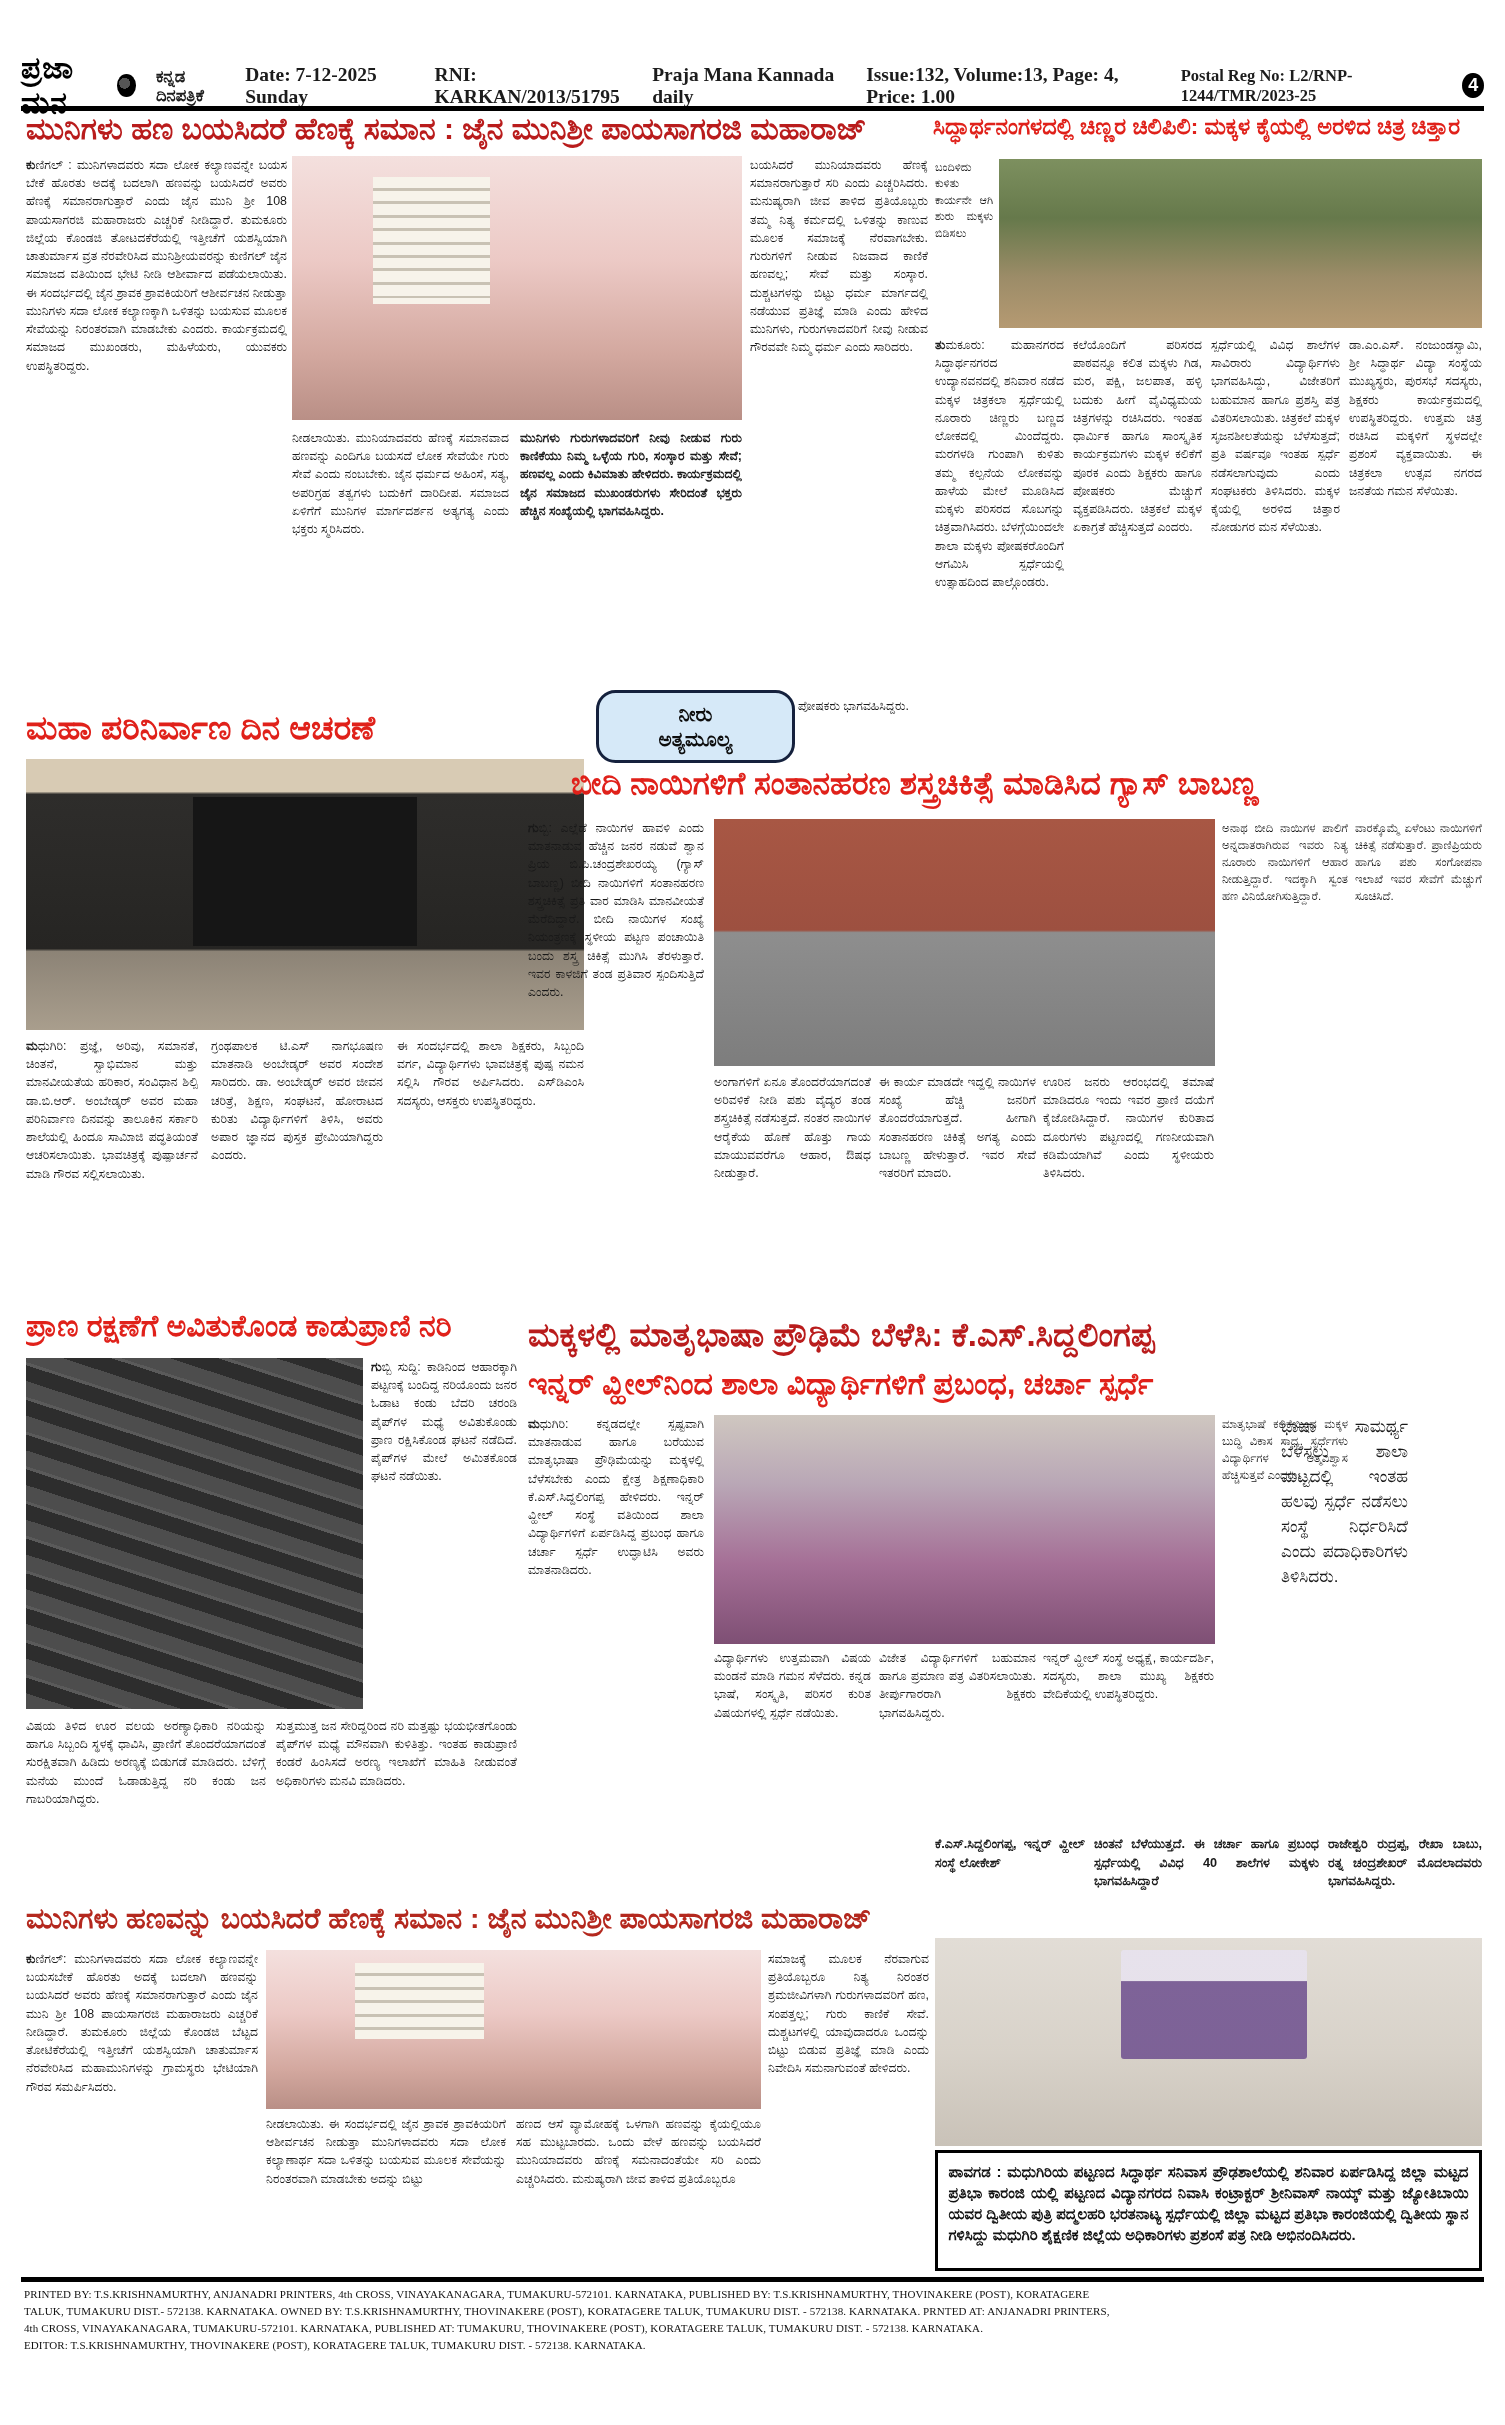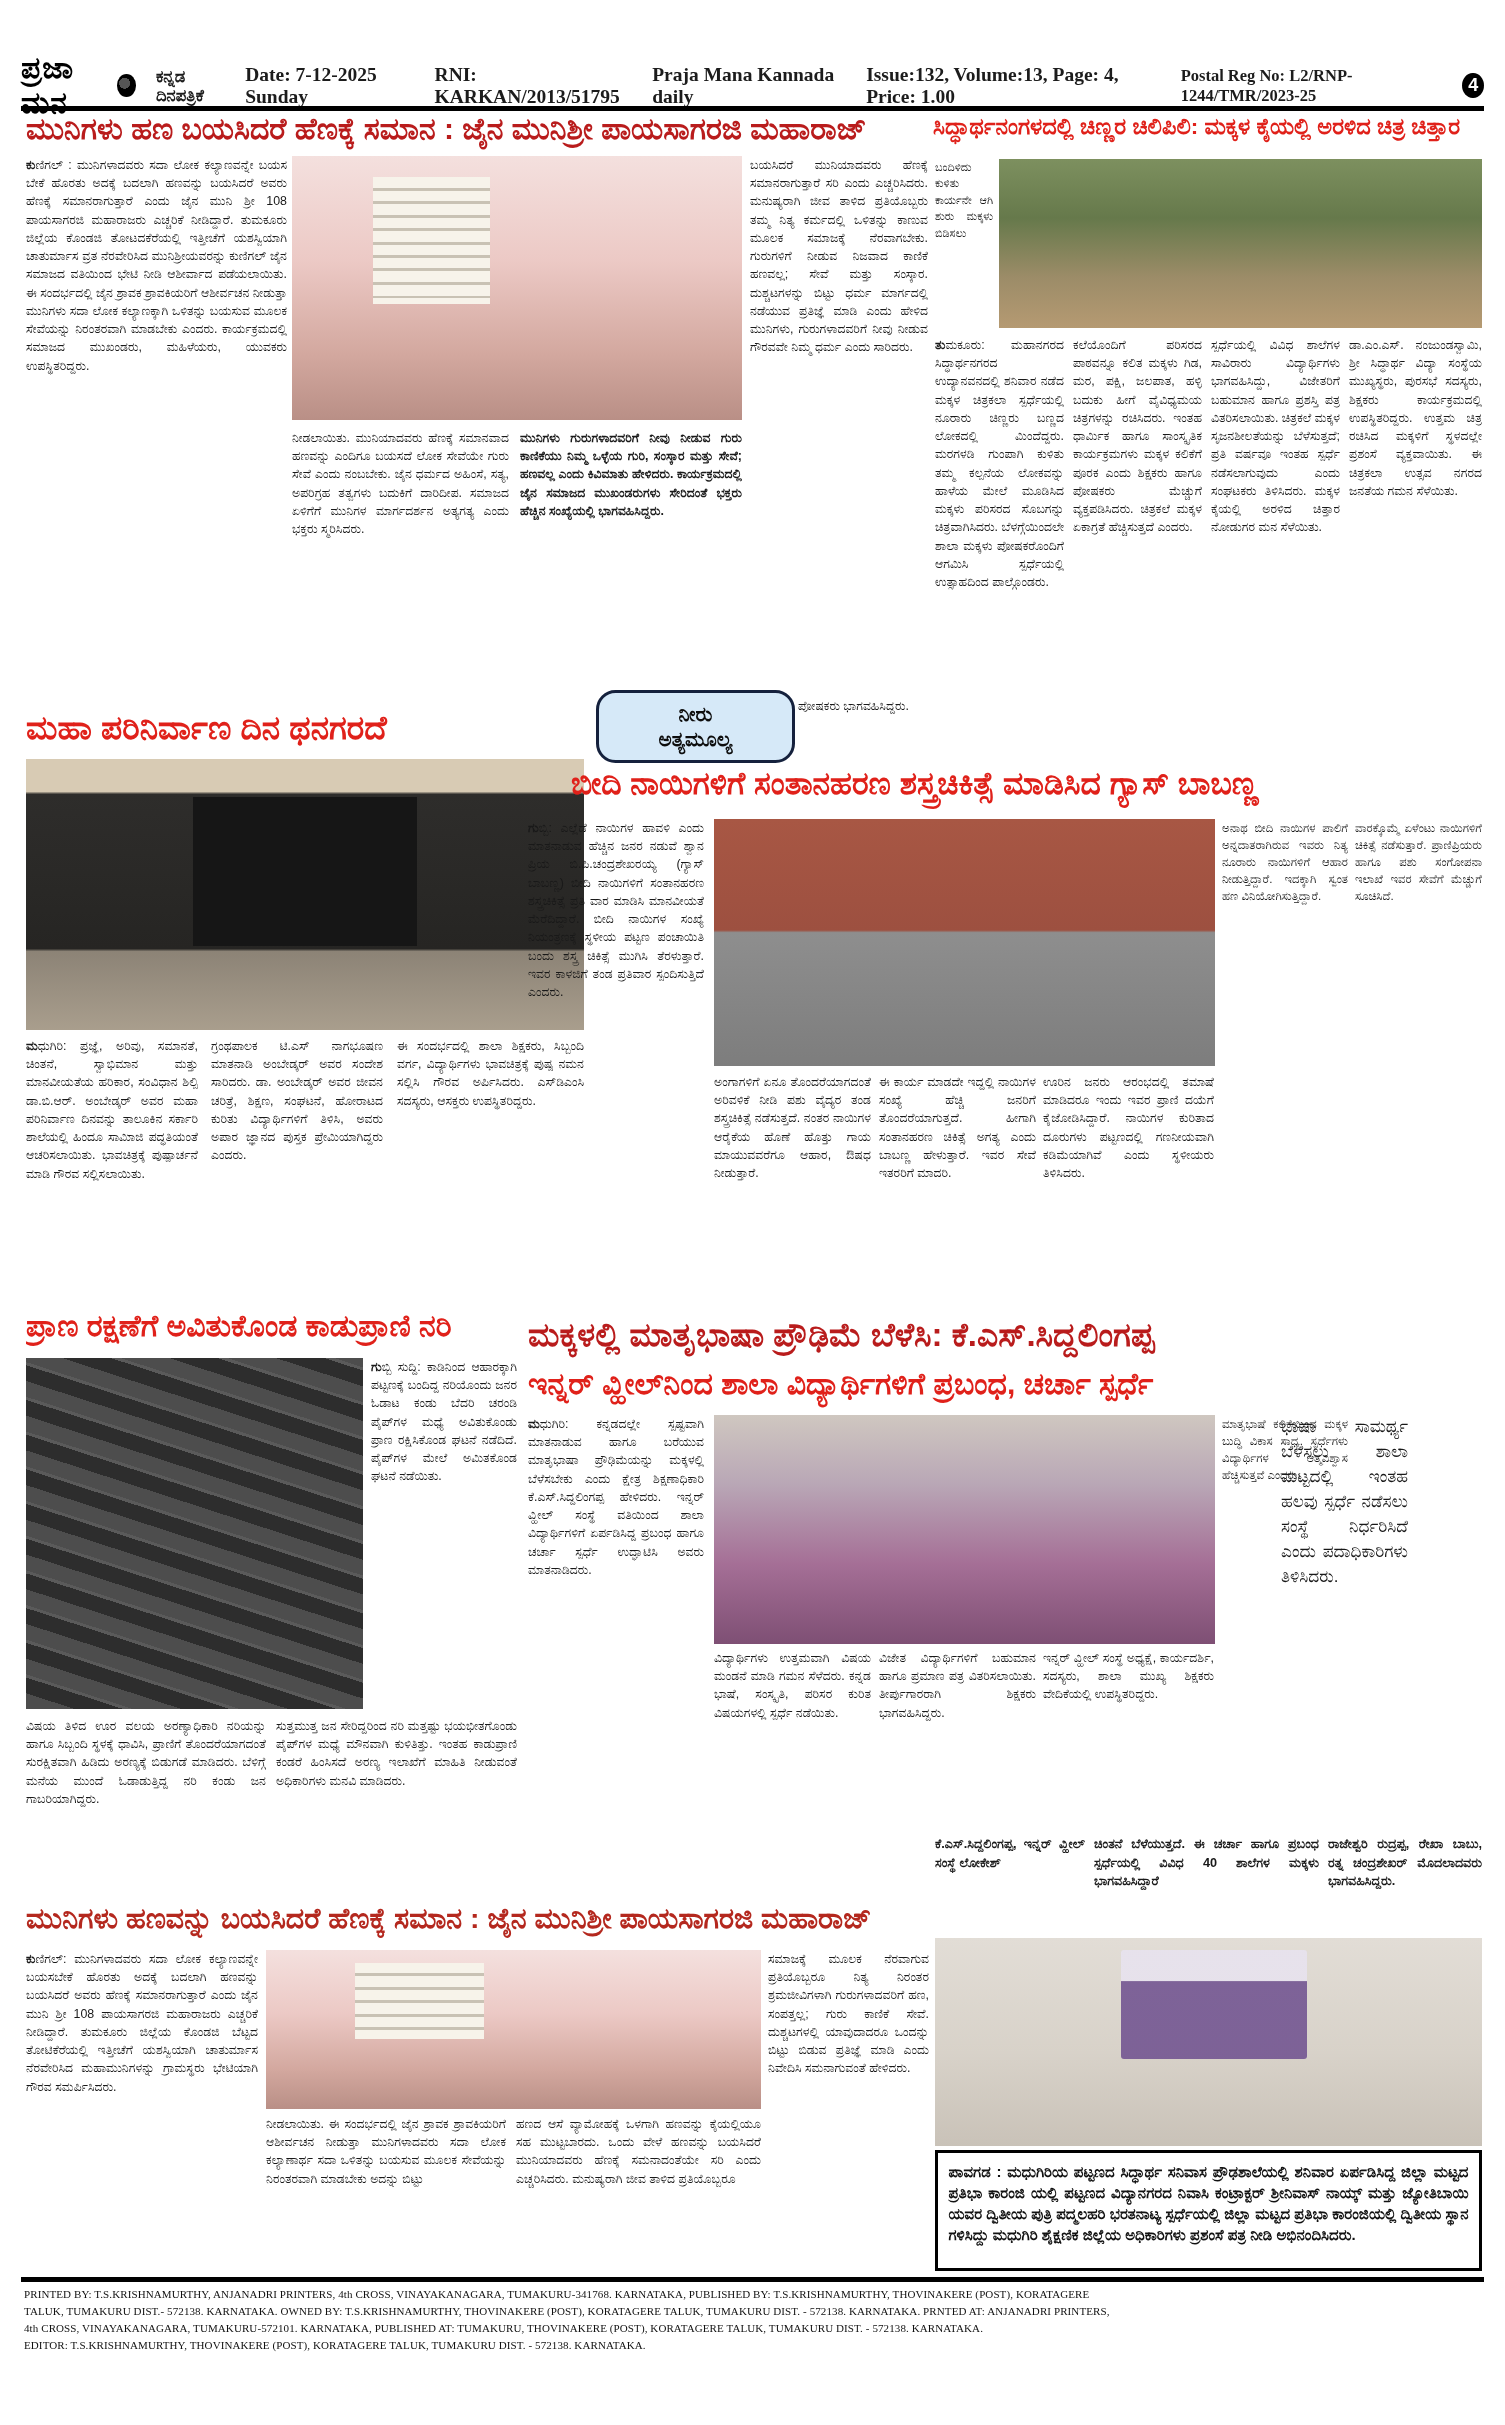--- a/index.html
+++ b/index.html
@@ -83,21 +83,21 @@
   <div class="col" style="left:1073px;top:336px;width:129px;height:418px;">ಕಲೆಯೊಂದಿಗೆ ಪರಿಸರದ ಪಾಠವನ್ನೂ ಕಲಿತ ಮಕ್ಕಳು ಗಿಡ, ಮರ, ಪಕ್ಷಿ, ಜಲಪಾತ, ಹಳ್ಳಿ ಬದುಕು ಹೀಗೆ ವೈವಿಧ್ಯಮಯ ಚಿತ್ರಗಳನ್ನು ರಚಿಸಿದರು. ಇಂತಹ ಧಾರ್ಮಿಕ ಹಾಗೂ ಸಾಂಸ್ಕೃತಿಕ ಕಾರ್ಯಕ್ರಮಗಳು ಮಕ್ಕಳ ಕಲಿಕೆಗೆ ಪೂರಕ ಎಂದು ಶಿಕ್ಷಕರು ಹಾಗೂ ಪೋಷಕರು ಮೆಚ್ಚುಗೆ ವ್ಯಕ್ತಪಡಿಸಿದರು. ಚಿತ್ರಕಲೆ ಮಕ್ಕಳ ಏಕಾಗ್ರತೆ ಹೆಚ್ಚಿಸುತ್ತದೆ ಎಂದರು.</div>
   <div class="col" style="left:1211px;top:336px;width:129px;height:418px;">ಸ್ಪರ್ಧೆಯಲ್ಲಿ ವಿವಿಧ ಶಾಲೆಗಳ ಸಾವಿರಾರು ವಿದ್ಯಾರ್ಥಿಗಳು ಭಾಗವಹಿಸಿದ್ದು, ವಿಜೇತರಿಗೆ ಬಹುಮಾನ ಹಾಗೂ ಪ್ರಶಸ್ತಿ ಪತ್ರ ವಿತರಿಸಲಾಯಿತು. ಚಿತ್ರಕಲೆ ಮಕ್ಕಳ ಸೃಜನಶೀಲತೆಯನ್ನು ಬೆಳೆಸುತ್ತದೆ; ಪ್ರತಿ ವರ್ಷವೂ ಇಂತಹ ಸ್ಪರ್ಧೆ ನಡೆಸಲಾಗುವುದು ಎಂದು ಸಂಘಟಕರು ತಿಳಿಸಿದರು. ಮಕ್ಕಳ ಕೈಯಲ್ಲಿ ಅರಳಿದ ಚಿತ್ತಾರ ನೋಡುಗರ ಮನ ಸೆಳೆಯಿತು.</div>
   <div class="col" style="left:1349px;top:336px;width:133px;height:418px;">ಡಾ.ಎಂ.ಎಸ್. ನಂಜುಂಡಸ್ವಾಮಿ, ಶ್ರೀ ಸಿದ್ಧಾರ್ಥ ವಿದ್ಯಾ ಸಂಸ್ಥೆಯ ಮುಖ್ಯಸ್ಥರು, ಪುರಸಭೆ ಸದಸ್ಯರು, ಶಿಕ್ಷಕರು ಕಾರ್ಯಕ್ರಮದಲ್ಲಿ ಉಪಸ್ಥಿತರಿದ್ದರು. ಉತ್ತಮ ಚಿತ್ರ ರಚಿಸಿದ ಮಕ್ಕಳಿಗೆ ಸ್ಥಳದಲ್ಲೇ ಪ್ರಶಂಸೆ ವ್ಯಕ್ತವಾಯಿತು. ಈ ಚಿತ್ರಕಲಾ ಉತ್ಸವ ನಗರದ ಜನತೆಯ ಗಮನ ಸೆಳೆಯಿತು.</div>
   <div class="col" style="left:798px;top:697px;width:131px;height:56px;">ಪೋಷಕರು ಭಾಗವಹಿಸಿದ್ದರು.</div>
 
   <div id="waterbox">
     <span>ನೀರು</span>
     <span>ಅತ್ಯಮೂಲ್ಯ</span>
   </div>
 
-  <div class="hl hl-red" style="left:26px;top:709px;width:558px;height:45px;font-size:33px;">ಮಹಾ ಪರಿನಿರ್ವಾಣ ದಿನ ಥನಗರದೆ</div>
+  <div class="hl hl-red" style="left:26px;top:709px;width:558px;height:45px;font-size:33px;">ಮಹಾ ಪರಿನಿರ್ವಾಣ ದಿನ ಆಚರಣೆ</div>
   <div class="photo ph-class" style="left:26px;top:759px;width:558px;height:271px;">
     <span class="board"></span>
   </div>
   <div class="col first" style="left:26px;top:1037px;width:172px;height:259px;">ಮಧುಗಿರಿ: ಪ್ರಜ್ಞೆ, ಅರಿವು, ಸಮಾನತೆ, ಚಿಂತನೆ, ಸ್ವಾಭಿಮಾನ ಮತ್ತು ಮಾನವೀಯತೆಯ ಹರಿಕಾರ, ಸಂವಿಧಾನ ಶಿಲ್ಪಿ ಡಾ.ಬಿ.ಆರ್. ಅಂಬೇಡ್ಕರ್ ಅವರ ಮಹಾ ಪರಿನಿರ್ವಾಣ ದಿನವನ್ನು ತಾಲೂಕಿನ ಸರ್ಕಾರಿ ಶಾಲೆಯಲ್ಲಿ ಹಿಂದೂ ಸಾಮಿಾಜಿ ಪದ್ಧತಿಯಂತೆ ಆಚರಿಸಲಾಯಿತು. ಭಾವಚಿತ್ರಕ್ಕೆ ಪುಷ್ಪಾರ್ಚನೆ ಮಾಡಿ ಗೌರವ ಸಲ್ಲಿಸಲಾಯಿತು.</div>
   <div class="col" style="left:211px;top:1037px;width:172px;height:259px;">ಗ್ರಂಥಪಾಲಕ ಟಿ.ಎಸ್ ನಾಗಭೂಷಣ ಮಾತನಾಡಿ ಅಂಬೇಡ್ಕರ್ ಅವರ ಸಂದೇಶ ಸಾರಿದರು. ಡಾ. ಅಂಬೇಡ್ಕರ್ ಅವರ ಜೀವನ ಚರಿತ್ರೆ, ಶಿಕ್ಷಣ, ಸಂಘಟನೆ, ಹೋರಾಟದ ಕುರಿತು ವಿದ್ಯಾರ್ಥಿಗಳಿಗೆ ತಿಳಿಸಿ, ಅವರು ಅಪಾರ ಜ್ಞಾನದ ಪುಸ್ತಕ ಪ್ರೇಮಿಯಾಗಿದ್ದರು ಎಂದರು.</div>
   <div class="col" style="left:397px;top:1037px;width:187px;height:259px;">ಈ ಸಂದರ್ಭದಲ್ಲಿ ಶಾಲಾ ಶಿಕ್ಷಕರು, ಸಿಬ್ಬಂದಿ ವರ್ಗ, ವಿದ್ಯಾರ್ಥಿಗಳು ಭಾವಚಿತ್ರಕ್ಕೆ ಪುಷ್ಪ ನಮನ ಸಲ್ಲಿಸಿ ಗೌರವ ಅರ್ಪಿಸಿದರು. ಎಸ್‌ಡಿಎಂಸಿ ಸದಸ್ಯರು, ಆಸಕ್ತರು ಉಪಸ್ಥಿತರಿದ್ದರು.</div>
 
   <div class="hl hl-red" style="left:571px;top:765px;width:911px;height:45px;font-size:31.5px;">ಬೀದಿ ನಾಯಿಗಳಿಗೆ ಸಂತಾನಹರಣ ಶಸ್ತ್ರಚಿಕಿತ್ಸೆ ಮಾಡಿಸಿದ ಗ್ಯಾಸ್ ಬಾಬಣ್ಣ</div>
   <div class="photo ph-dogs" style="left:714px;top:819px;width:501px;height:247px;"></div>
   <div class="col first" style="left:528px;top:819px;width:176px;height:478px;">ಗುಬ್ಬಿ: ಎಲ್ಲೆಡೆ ನಾಯಿಗಳ ಹಾವಳಿ ಎಂದು ಮಾತನಾಡುವ ಹೆಚ್ಚಿನ ಜನರ ನಡುವೆ ಶ್ವಾನ ಪ್ರಿಯ ಬಿ.ಪಿ.ಚಂದ್ರಶೇಖರಯ್ಯ (ಗ್ಯಾಸ್ ಬಾಬಣ್ಣ) ಬೀದಿ ನಾಯಿಗಳಿಗೆ ಸಂತಾನಹರಣ ಶಸ್ತ್ರಚಿಕಿತ್ಸೆ ಪ್ರತಿ ವಾರ ಮಾಡಿಸಿ ಮಾನವೀಯತೆ ಮೆರೆದಿದ್ದಾರೆ. ಬೀದಿ ನಾಯಿಗಳ ಸಂಖ್ಯೆ ನಿಯಂತ್ರಣಕ್ಕೆ ಸ್ಥಳೀಯ ಪಟ್ಟಣ ಪಂಚಾಯಿತಿ ಬಂದು ಶಸ್ತ್ರ ಚಿಕಿತ್ಸೆ ಮುಗಿಸಿ ತೆರಳುತ್ತಾರೆ. ಇವರ ಕಾಳಜಿಗೆ ತಂಡ ಪ್ರತಿವಾರ ಸ್ಪಂದಿಸುತ್ತಿದೆ ಎಂದರು.</div>
@@ -135,20 +135,20 @@
   <div class="col" style="left:516px;top:2115px;width:245px;height:156px;">ಹಣದ ಆಸೆ ವ್ಯಾಮೋಹಕ್ಕೆ ಒಳಗಾಗಿ ಹಣವನ್ನು ಕೈಯಲ್ಲಿಯೂ ಸಹ ಮುಟ್ಟಬಾರದು. ಒಂದು ವೇಳೆ ಹಣವನ್ನು ಬಯಸಿದರೆ ಮುನಿಯಾದವರು ಹೆಣಕ್ಕೆ ಸಮನಾದಂತೆಯೇ ಸರಿ ಎಂದು ಎಚ್ಚರಿಸಿದರು. ಮನುಷ್ಯರಾಗಿ ಜೀವ ತಾಳಿದ ಪ್ರತಿಯೊಬ್ಬರೂ</div>
   <div class="col" style="left:768px;top:1950px;width:161px;height:321px;">ಸಮಾಜಕ್ಕೆ ಮೂಲಕ ನೆರವಾಗುವ ಪ್ರತಿಯೊಬ್ಬರೂ ನಿತ್ಯ ನಿರಂತರ ಶ್ರಮಜೀವಿಗಳಾಗಿ ಗುರುಗಳಾದವರಿಗೆ ಹಣ, ಸಂಪತ್ತಲ್ಲ; ಗುರು ಕಾಣಿಕೆ ಸೇವೆ. ದುಶ್ಚಟಗಳಲ್ಲಿ ಯಾವುದಾದರೂ ಒಂದನ್ನು ಬಿಟ್ಟು ಬಿಡುವ ಪ್ರತಿಜ್ಞೆ ಮಾಡಿ ಎಂದು ನಿವೇದಿಸಿ ಸಮನಾಗುವಂತೆ ಹೇಳಿದರು.</div>
 
   <div class="photo ph-stage" style="left:935px;top:1938px;width:547px;height:208px;">
     <span class="banner"></span>
   </div>
   <div id="captionbox">ಪಾವಗಡ : ಮಧುಗಿರಿಯ ಪಟ್ಟಣದ ಸಿದ್ಧಾರ್ಥ ಸನಿವಾಸ ಪ್ರೌಢಶಾಲೆಯಲ್ಲಿ ಶನಿವಾರ ಏರ್ಪಡಿಸಿದ್ದ ಜಿಲ್ಲಾ ಮಟ್ಟದ ಪ್ರತಿಭಾ ಕಾರಂಜಿ ಯಲ್ಲಿ ಪಟ್ಟಣದ ವಿದ್ಯಾನಗರದ ನಿವಾಸಿ ಕಂಟ್ರಾಕ್ಟರ್ ಶ್ರೀನಿವಾಸ್ ನಾಯ್ಕ್ ಮತ್ತು ಜ್ಯೋತಿಬಾಯಿ ಯವರ ದ್ವಿತೀಯ ಪುತ್ರಿ ಪದ್ಮಲಹರಿ ಭರತನಾಟ್ಯ ಸ್ಪರ್ಧೆಯಲ್ಲಿ ಜಿಲ್ಲಾ ಮಟ್ಟದ ಪ್ರತಿಭಾ ಕಾರಂಜಿಯಲ್ಲಿ ದ್ವಿತೀಯ ಸ್ಥಾನ ಗಳಿಸಿದ್ದು ಮಧುಗಿರಿ ಶೈಕ್ಷಣಿಕ ಜಿಲ್ಲೆಯ ಅಧಿಕಾರಿಗಳು ಪ್ರಶಂಸೆ ಪತ್ರ ನೀಡಿ ಅಭಿನಂದಿಸಿದರು.</div>
 
   <div class="footrule"></div>
   <div id="footer">
-    <div>PRINTED BY: T.S.KRISHNAMURTHY, ANJANADRI PRINTERS, 4th CROSS, VINAYAKANAGARA, TUMAKURU-341768. KARNATAKA, PUBLISHED BY: T.S.KRISHNAMURTHY, THOVINAKERE (POST), KORATAGERE</div>
+    <div>PRINTED BY: T.S.KRISHNAMURTHY, ANJANADRI PRINTERS, 4th CROSS, VINAYAKANAGARA, TUMAKURU-572101. KARNATAKA, PUBLISHED BY: T.S.KRISHNAMURTHY, THOVINAKERE (POST), KORATAGERE</div>
     <div>TALUK, TUMAKURU DIST.- 572138. KARNATAKA. OWNED BY: T.S.KRISHNAMURTHY, THOVINAKERE (POST), KORATAGERE TALUK, TUMAKURU DIST. - 572138. KARNATAKA. PRNTED AT: ANJANADRI PRINTERS,</div>
     <div>4th CROSS, VINAYAKANAGARA, TUMAKURU-572101. KARNATAKA, PUBLISHED AT: TUMAKURU, THOVINAKERE (POST), KORATAGERE TALUK, TUMAKURU DIST. - 572138. KARNATAKA.</div>
     <div>EDITOR: T.S.KRISHNAMURTHY, THOVINAKERE (POST), KORATAGERE TALUK, TUMAKURU DIST. - 572138. KARNATAKA.</div>
   </div>
 
 </div>
 
 
 </body></html>

